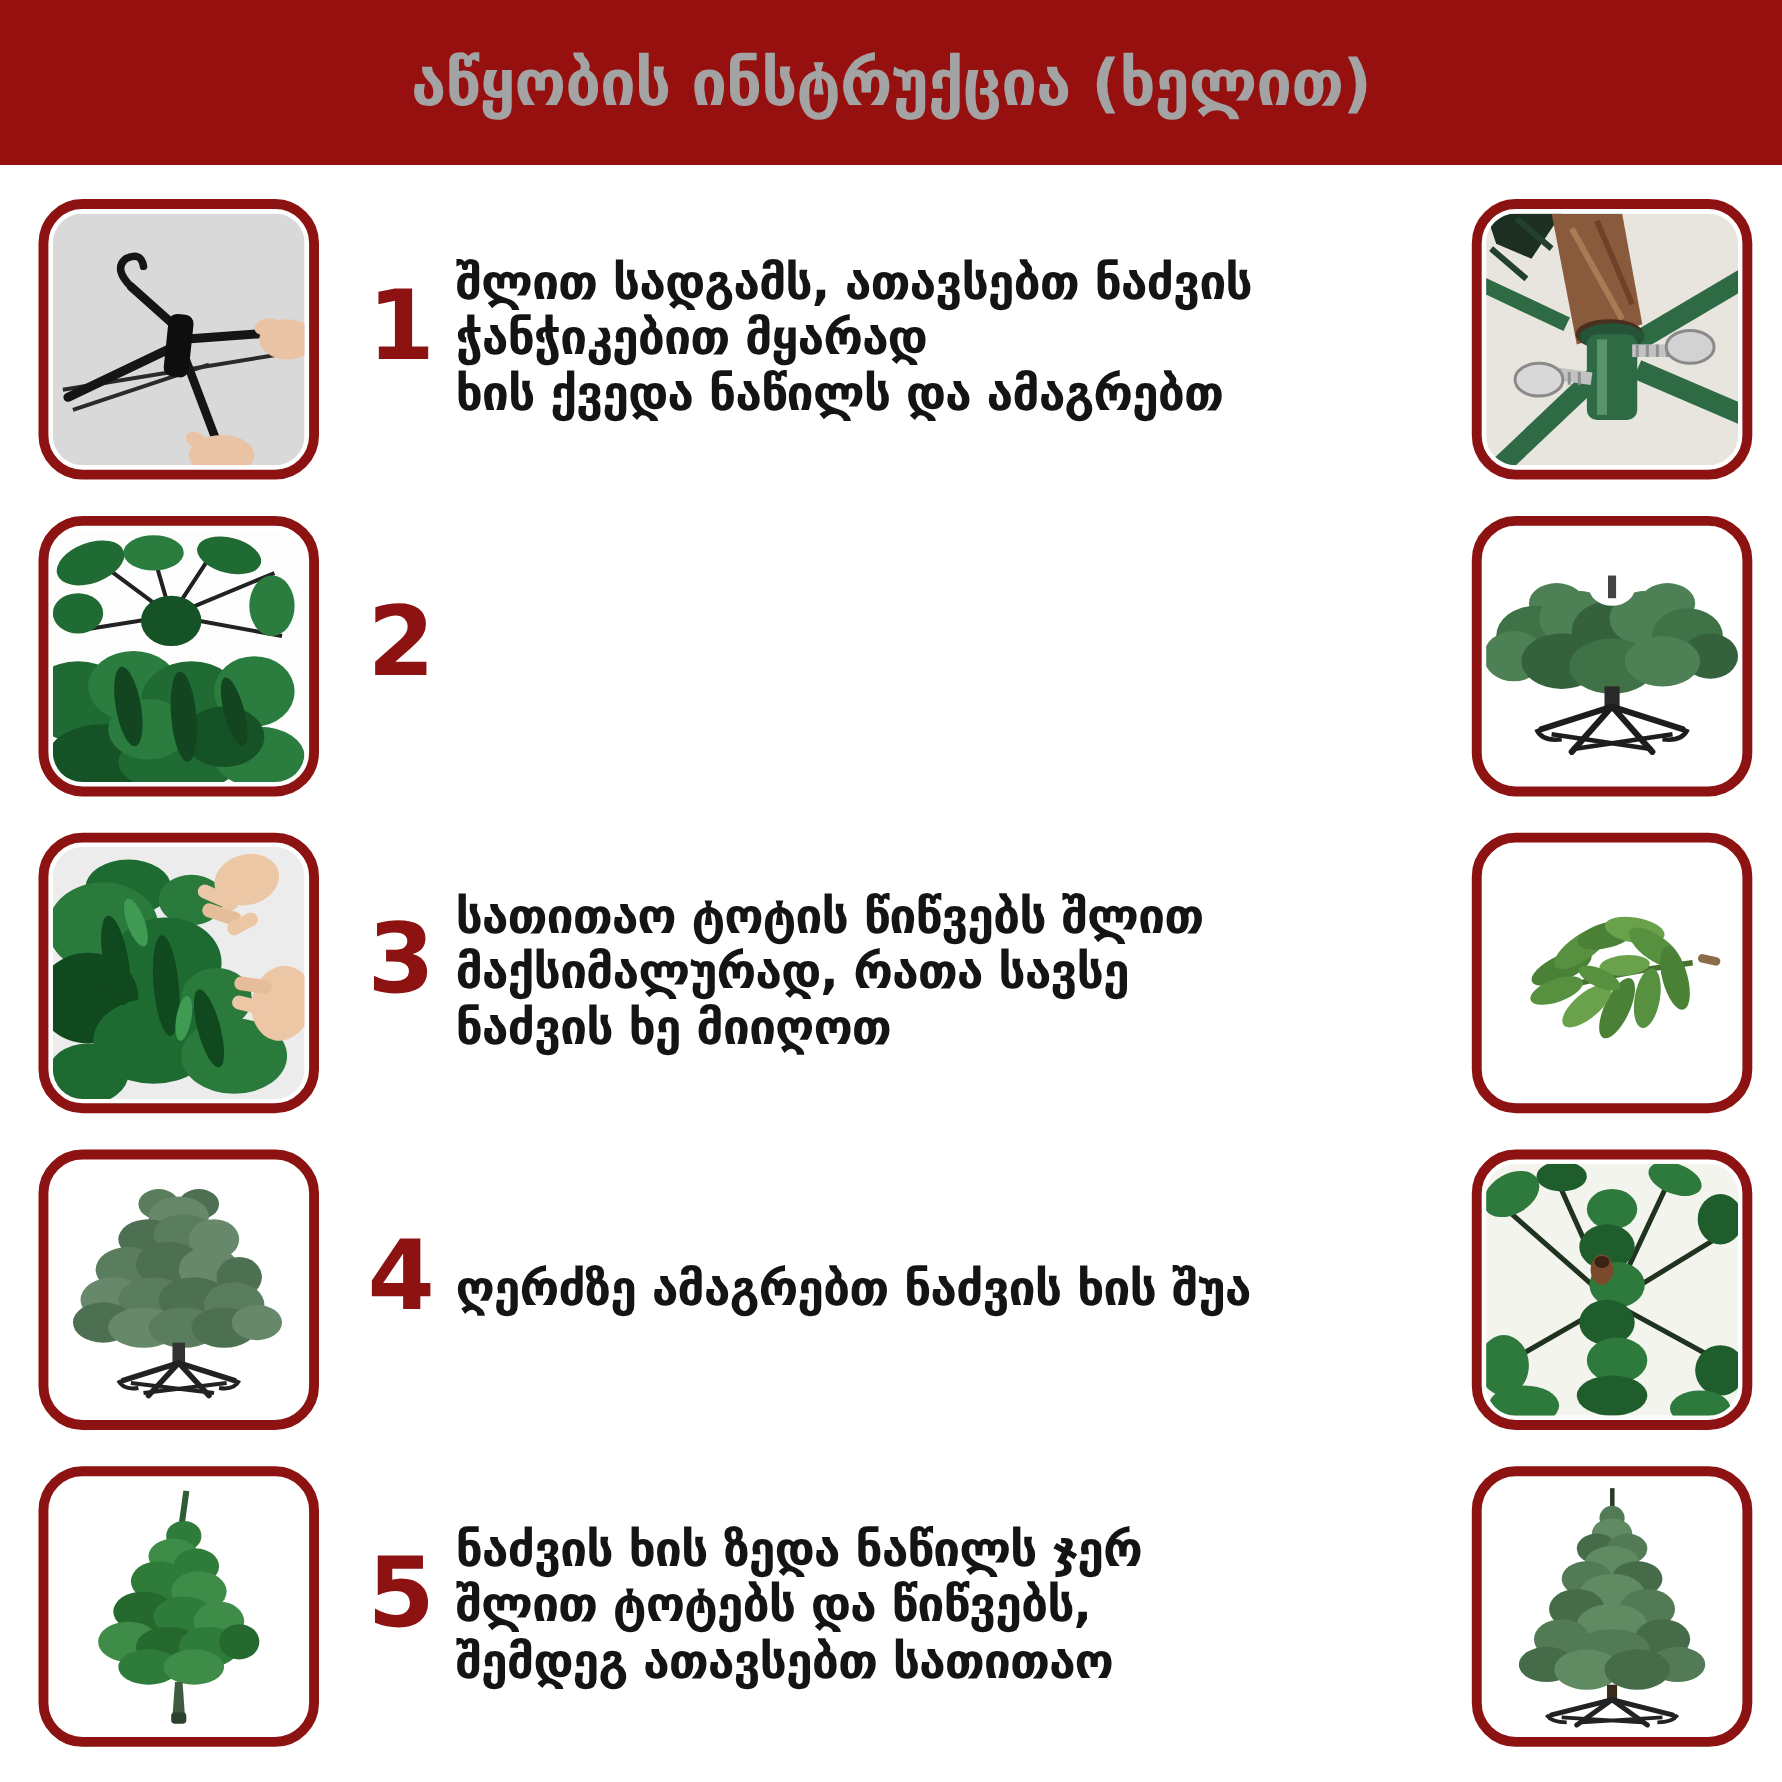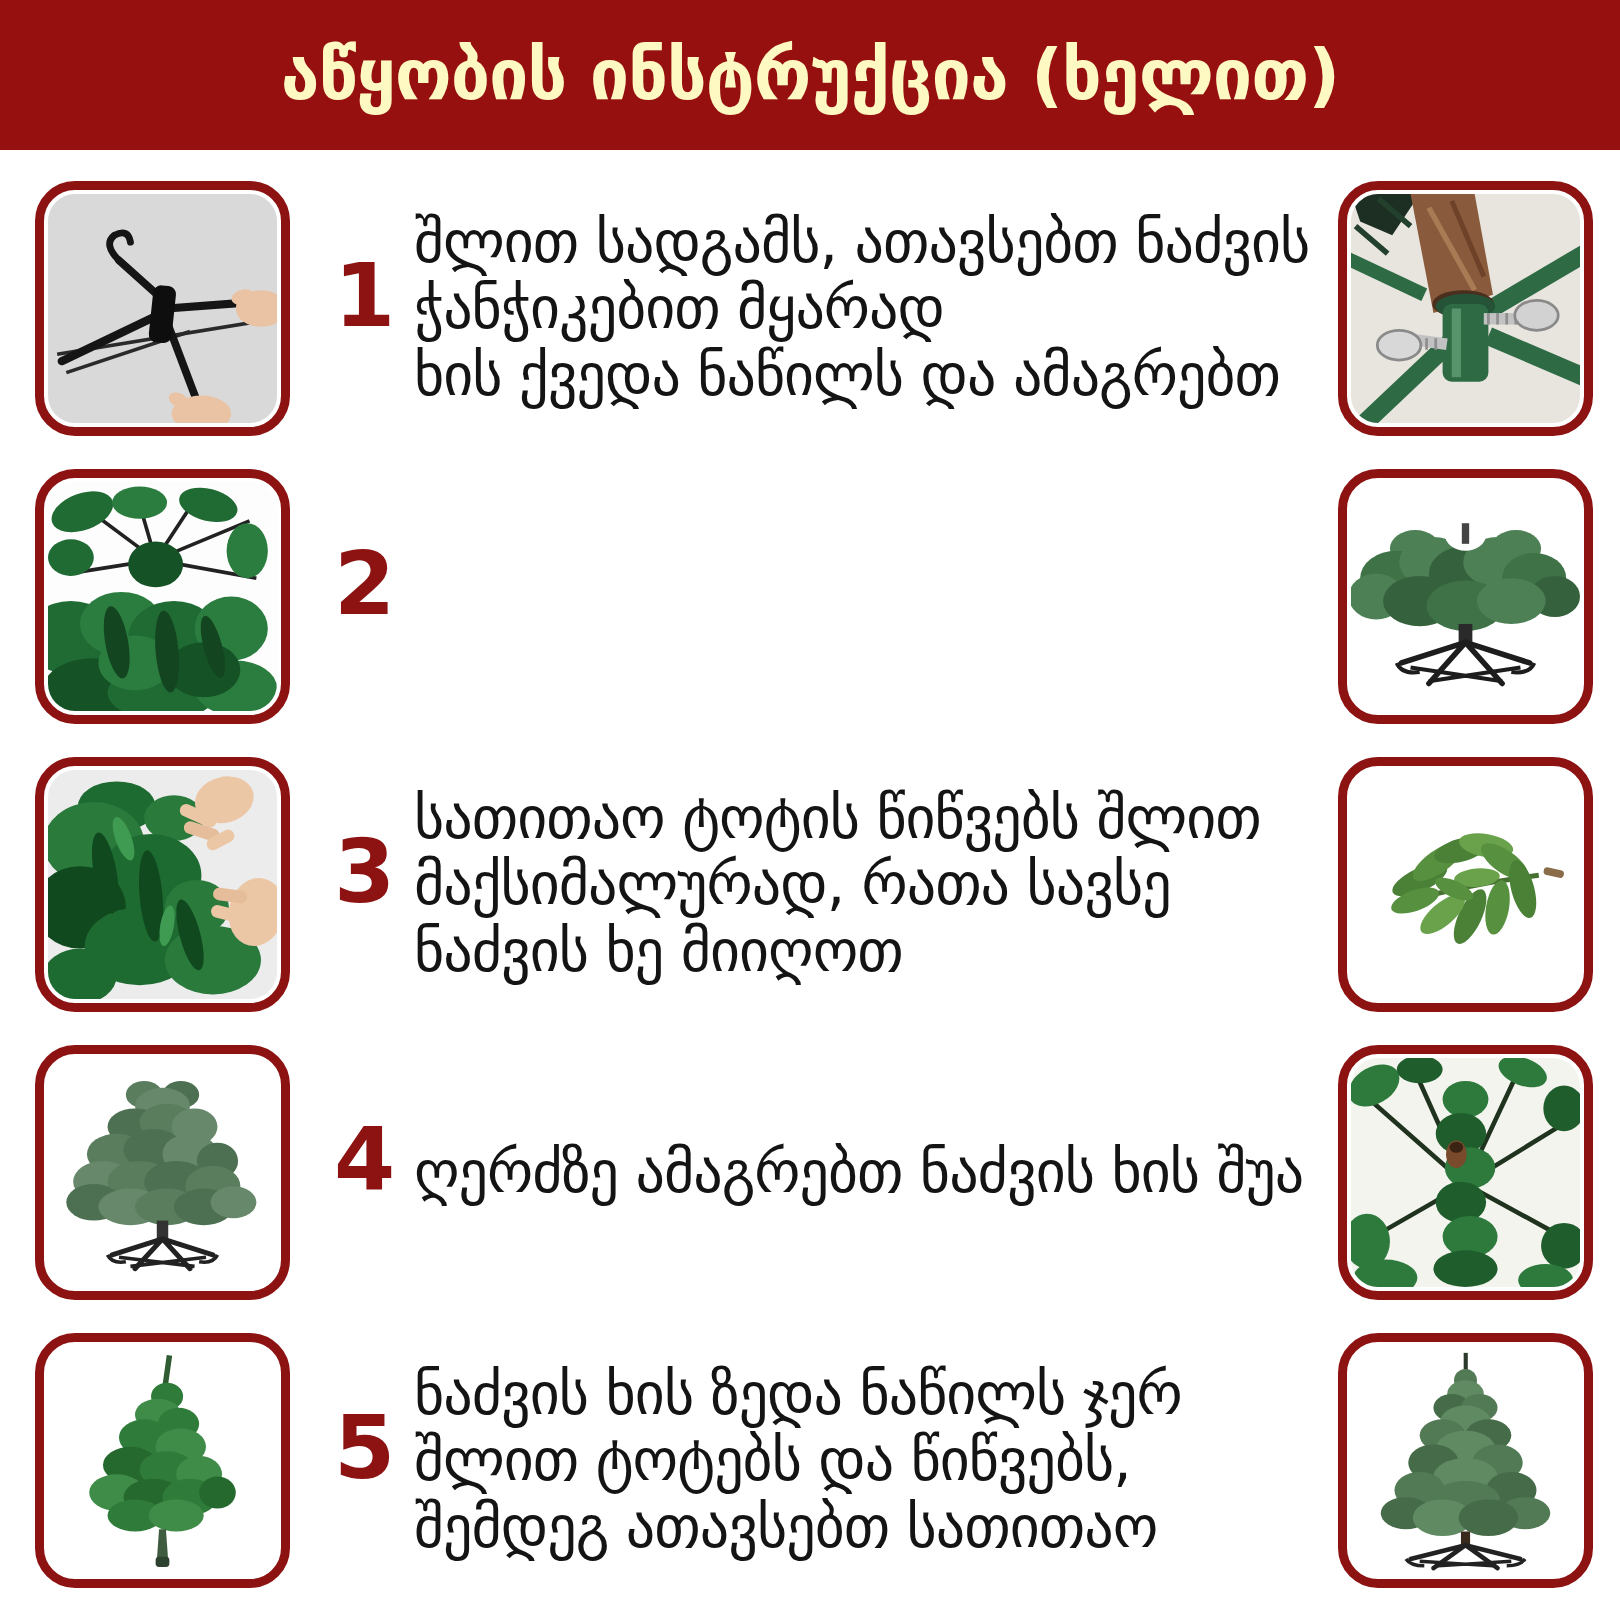--- a/index.html
+++ b/index.html
@@ -12,21 +12,21 @@
   html,body{margin:0;padding:0;}
   body{
     width:1620px;height:1620px;overflow:hidden;background:#ffffff;
     font-family:"DejaVu Sans",sans-serif;
   }
   .header{
     height:150px;background:var(--header-bg);
     display:flex;align-items:center;justify-content:center;
   }
   .header-title{
-    color:#fef9c3;font-size:70px;font-weight:bold;letter-spacing:-1px;
+    color:#a3a3a3;font-size:58px;font-weight:bold;letter-spacing:-1px;
     white-space:nowrap;
   }
   .steps{padding-top:31px;}
   .step-row{
     display:flex;align-items:center;
     height:255px;margin:0 27px 33px 35px;
   }
   .photo-frame{
     flex:0 0 255px;width:255px;height:255px;
     border:9px solid var(--accent);border-radius:40px;
@@ -38,21 +38,21 @@
   .photo svg{display:block;width:100%;height:100%;}
   .step-middle{
     flex:1;display:flex;align-items:center;height:100%;min-width:0;
   }
   .step-number{
     width:60px;margin-left:44px;margin-bottom:26px;flex:0 0 auto;
     font-size:88px;font-weight:bold;line-height:1;color:var(--number-color);
   }
   .step-text{
     margin-left:20px;margin-right:14px;
-    font-size:58px;font-weight:normal;color:var(--text-color);
+    font-size:44px;font-weight:bold;color:var(--text-color);
     line-height:1.14;letter-spacing:-1px;
   }
   .step-line{display:block;white-space:nowrap;}
 </style>
 </head>
 <body>
 
 <div class="header">
   <div class="header-title">აწყობის ინსტრუქცია (ხელით)</div>
 </div>

